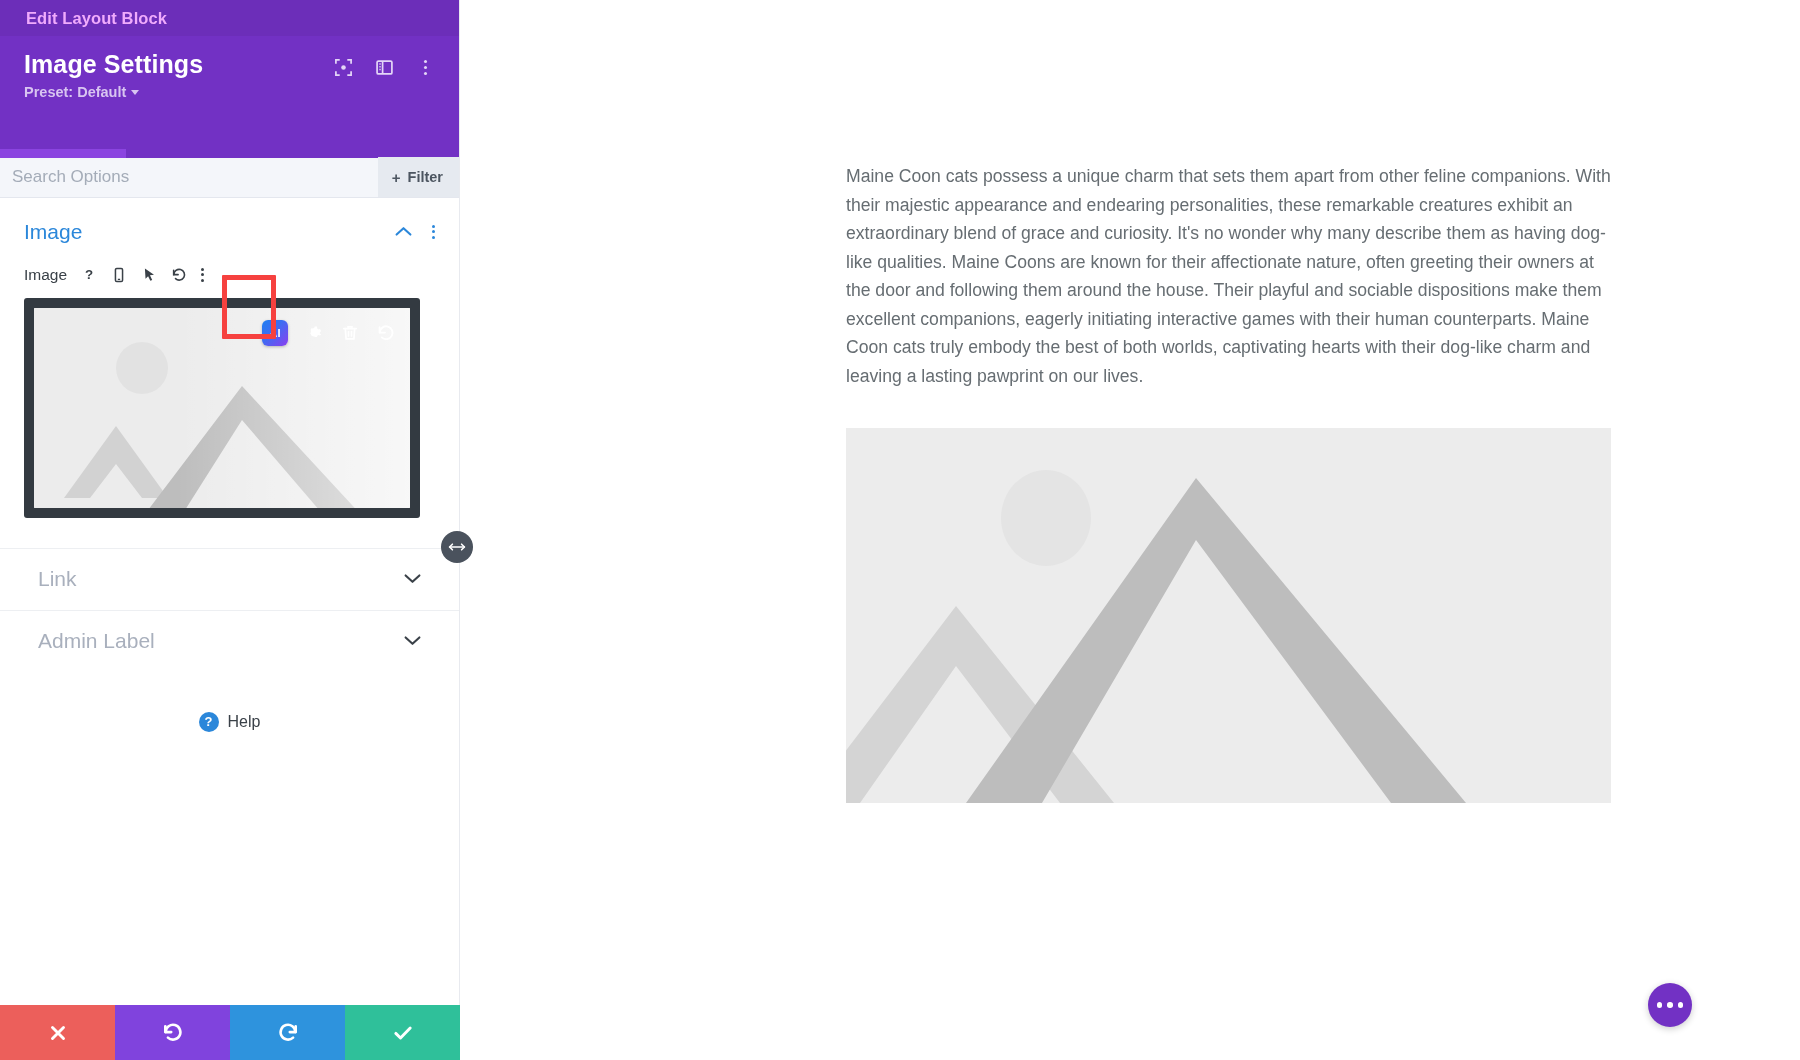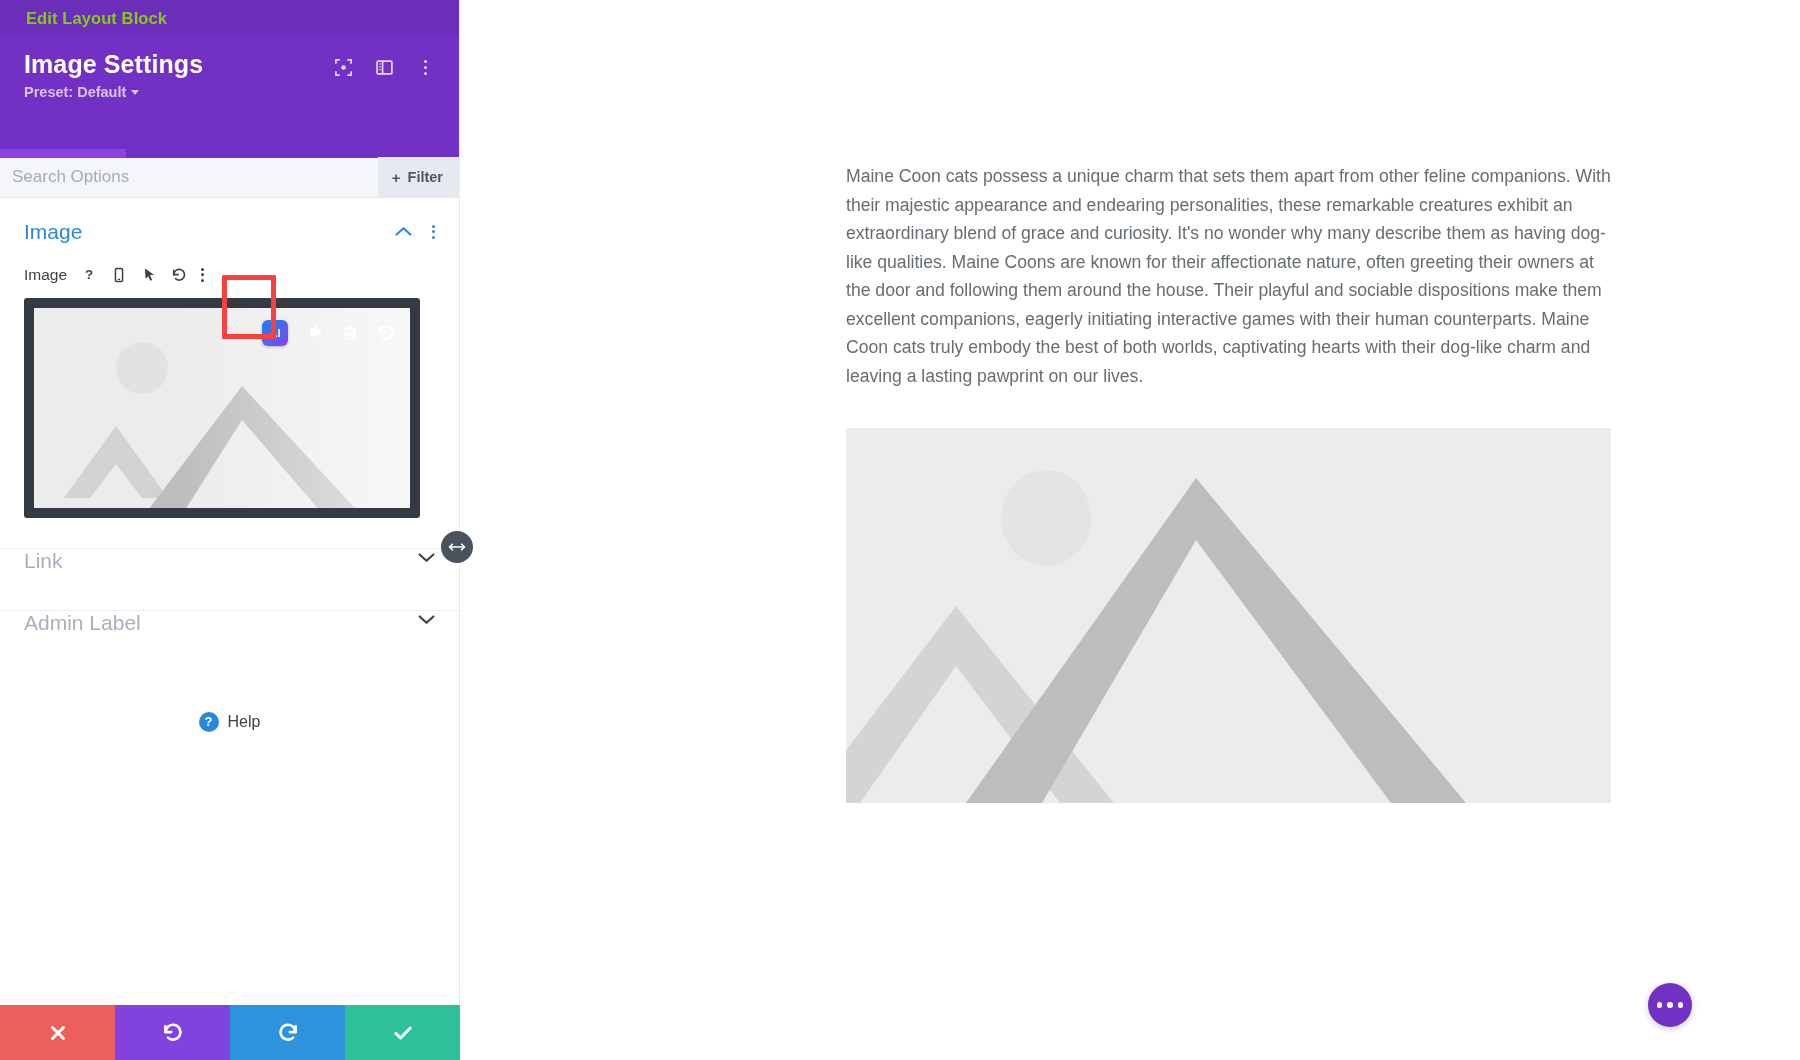--- a/index.html
+++ b/index.html
@@ -22,21 +22,21 @@
   }
 
   
   .panel-topbar {
     height: 36px;
     background: #6c2eb9;
     display: flex; align-items: center;
     padding: 0 26px;
   }
   .panel-topbar .t {
-    color: #84cc16; font-size: 16.5px; font-weight: bold;
+    color: #f0abfc; font-size: 16.5px; font-weight: bold;
     letter-spacing: .1px;
   }
 
   
   .panel-header {
     background: #7231c4;
     padding: 14px 24px 16px 24px;
     position: relative;
   }
   .ph-row { display: flex; align-items: flex-start; justify-content: space-between; }
@@ -148,22 +148,22 @@
   .hl-box {
     position: absolute;
     left: 222px; top: 275px;
     width: 54px; height: 64px;
     border: 5px solid #f6413f;
     z-index: 9; pointer-events:none; border-radius: 1px;
   }
 
   
   .section-closed {
-    height: 62px; padding: 0 24px;
-    display: flex; justify-content: space-between;
+    height: 62px; padding: 0 38px;
+    display: flex; align-items: center; justify-content: space-between;
     border-top: 1px solid #edeff2;
   }
   .sc-title { color: #a9b0bd; font-size: 21px; }
   .chev-down { color:#3a4148; }
   .sc-spacer { height: 30px; }
 
   
   .help-row {
     margin-top: 40px;
     display: flex; align-items: center; justify-content: center; gap: 9px;

